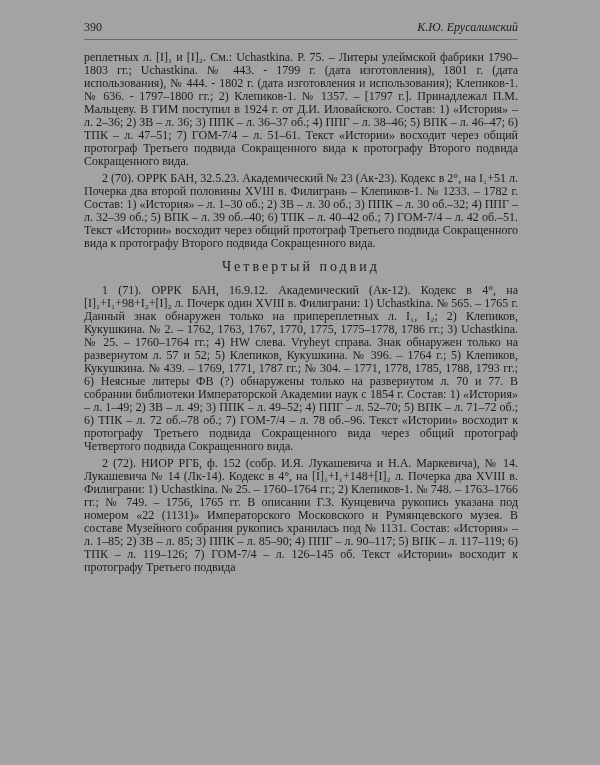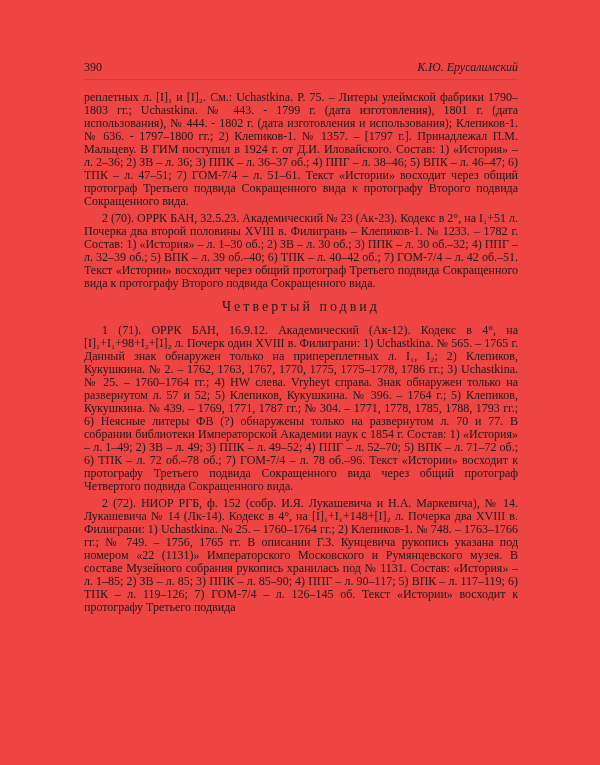--- a/index.html
+++ b/index.html
@@ -8,23 +8,23 @@
     height: 765px;
     background: #ffffff;
     color: #1b1b1b;
     font-family: "Liberation Serif", "DejaVu Serif", serif;
     -webkit-font-smoothing: antialiased;
   }
   .page {
     box-sizing: border-box;
     width: 600px;
     height: 765px;
-    padding: 60px 82px 10px 84px;
+    padding: 20px 82px 10px 84px;
     overflow: hidden;
-    background: #ef4444;
+    background: #a3a3a3;
   }
   .header {
     position: relative;
     height: 16px;
     font-size: 12px;
     line-height: 14px;
   }
   .pagenum {
     position: absolute;
     left: 0;

